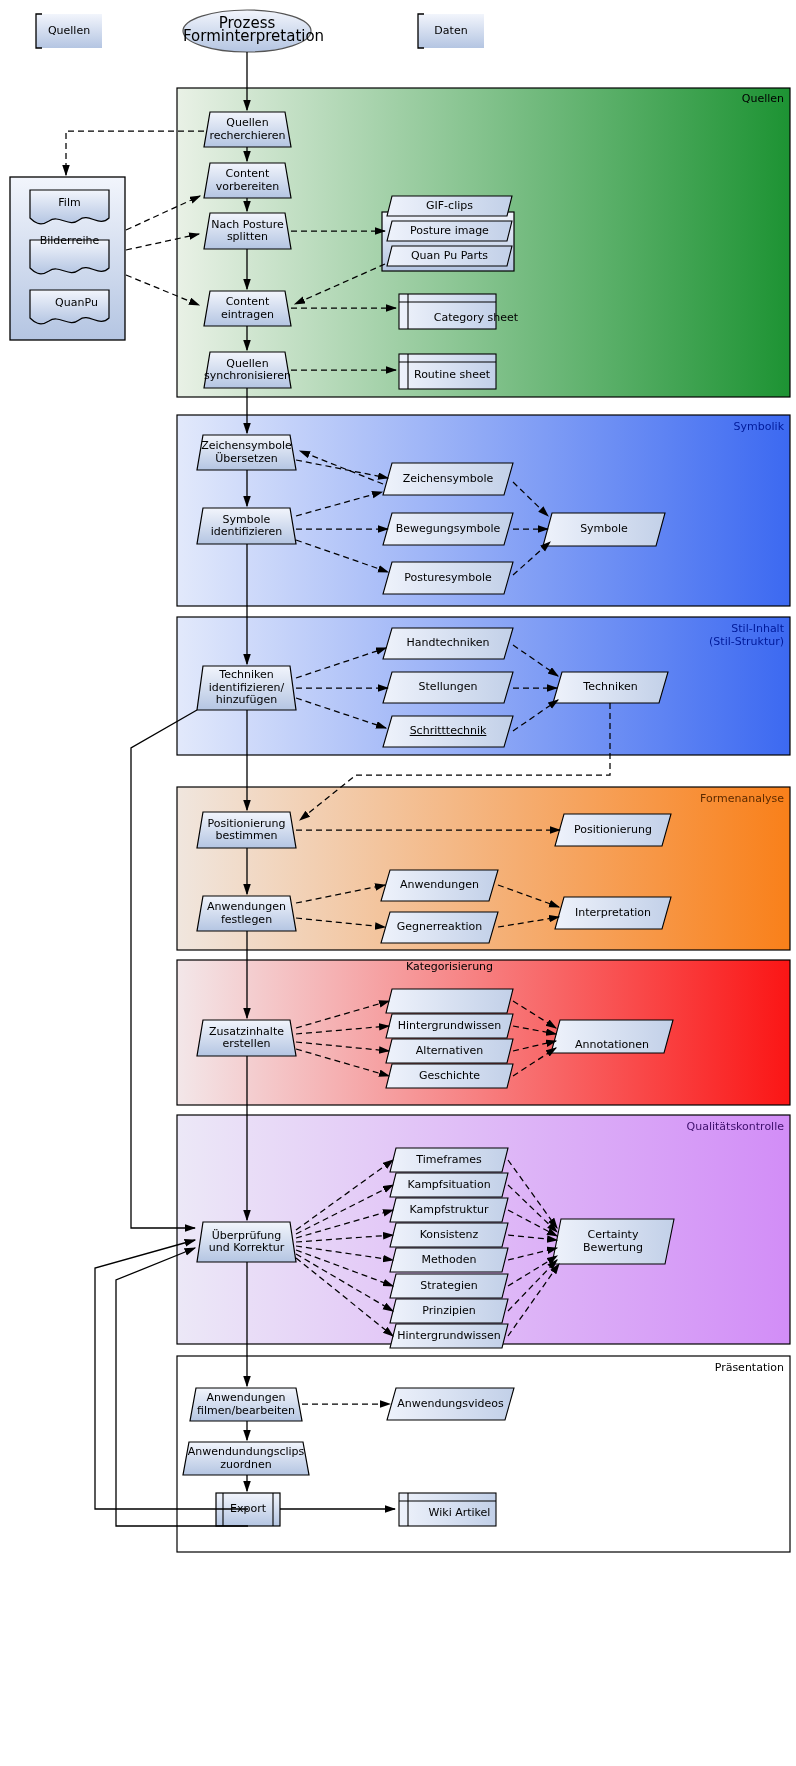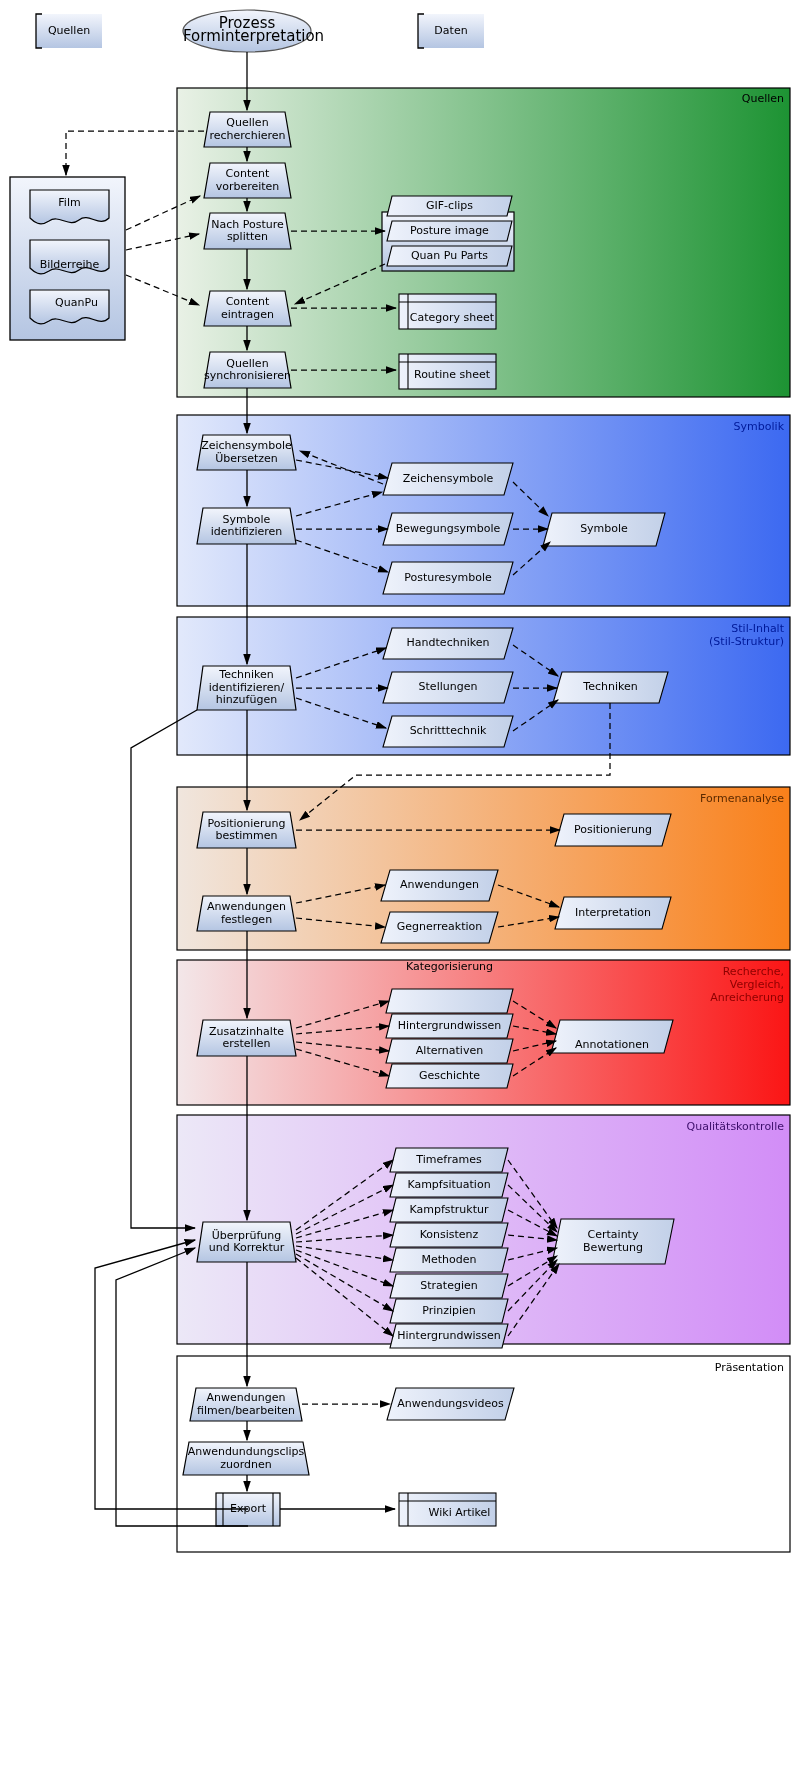--- a/index.html
+++ b/index.html
@@ -255,62 +255,59 @@
   <div class="ellipse-label" style="left:183px;top:17px;width:128px;">Prozess
 Forminterpretation</div>
   <div class="legend-label" style="left:36px;top:24px;width:66px;">Quellen</div>
   <div class="legend-label" style="left:418px;top:24px;width:66px;">Daten</div>
 
   <div class="swimlane-title" style="right:12px;top:92px;width:200px;color:#000;">Quellen</div>
   <div class="swimlane-title" style="right:12px;top:420px;width:200px;color:#001a99;">Symbolik</div>
   <div class="swimlane-title" style="right:12px;top:622px;width:200px;color:#001a99;">Stil-Inhalt
 (Stil-Struktur)</div>
   <div class="swimlane-title" style="right:12px;top:792px;width:200px;color:#5c2a00;">Formenanalyse</div>
-  <div class="swimlane-title" style="right:12px;top:965px;width:200px;color:#8d0000;">Recherche,
-Vergleich,
-Anreicherung</div>
   <div class="swimlane-title" style="right:12px;top:1120px;width:220px;color:#3d0f6b;">Qualitätskontrolle</div>
   <div class="swimlane-title" style="right:12px;top:1361px;width:200px;color:#000;">Präsentation</div>
 
   <div class="node-label" style="left:30px;top:190px;width:79px;height:26px;">Film</div>
-  <div class="node-label" style="left:30px;top:252px;width:79px;height:26px;">Bilderreihe</div>
+  <div class="node-label" style="left:30px;top:228px;width:79px;height:26px;">Bilderreihe</div>
   <div class="node-label" style="left:30px;top:290px;width:79px;height:26px;margin-left:7px;">QuanPu</div>
 
   <div class="node-label" style="left:200px;top:112px;width:95px;height:35px;">Quellen
 recherchieren</div>
   <div class="node-label" style="left:200px;top:163px;width:95px;height:35px;">Content
 vorbereiten</div>
   <div class="node-label" style="left:200px;top:213px;width:95px;height:36px;">Nach Posture
 splitten</div>
   <div class="node-label" style="left:200px;top:291px;width:95px;height:35px;">Content
 eintragen</div>
   <div class="node-label" style="left:196px;top:352px;width:103px;height:36px;">Quellen
 synchronisieren</div>
 
   <div class="node-label" style="left:387px;top:196px;width:125px;height:20px;">GIF-clips</div>
   <div class="node-label" style="left:387px;top:221px;width:125px;height:20px;">Posture image</div>
   <div class="node-label" style="left:387px;top:246px;width:125px;height:20px;">Quan Pu Parts</div>
-  <div class="node-label" style="left:408px;top:302px;width:88px;height:33px;">Category sheet</div>
+  <div class="node-label" style="left:432px;top:302px;width:88px;height:33px;">Category sheet</div>
   <div class="node-label" style="left:408px;top:362px;width:88px;height:27px;">Routine sheet</div>
 
   <div class="node-label" style="left:194px;top:435px;width:105px;height:35px;">Zeichensymbole
 Übersetzen</div>
   <div class="node-label" style="left:194px;top:508px;width:105px;height:36px;">Symbole
 identifizieren</div>
   <div class="node-label" style="left:383px;top:463px;width:130px;height:32px;">Zeichensymbole</div>
   <div class="node-label" style="left:383px;top:513px;width:130px;height:32px;">Bewegungsymbole</div>
   <div class="node-label" style="left:383px;top:562px;width:130px;height:32px;">Posturesymbole</div>
   <div class="node-label" style="left:543px;top:513px;width:122px;height:33px;">Symbole</div>
 
   <div class="node-label" style="left:194px;top:666px;width:105px;height:44px;">Techniken
 identifizieren/
 hinzufügen</div>
   <div class="node-label" style="left:383px;top:628px;width:130px;height:31px;">Handtechniken</div>
   <div class="node-label" style="left:383px;top:672px;width:130px;height:31px;">Stellungen</div>
-  <div class="node-label" style="left:383px;top:716px;width:130px;height:31px;">Schritttechnik</div>
+  <div class="node-label" style="left:383px;top:716px;width:130px;height:31px;text-decoration:underline;">Schritttechnik</div>
   <div class="node-label" style="left:553px;top:672px;width:115px;height:31px;">Techniken</div>
 
   <div class="node-label" style="left:194px;top:812px;width:105px;height:36px;">Positionierung
 bestimmen</div>
   <div class="node-label" style="left:194px;top:896px;width:105px;height:35px;">Anwendungen
 festlegen</div>
   <div class="node-label" style="left:381px;top:870px;width:117px;height:31px;">Anwendungen</div>
   <div class="node-label" style="left:381px;top:912px;width:117px;height:31px;">Gegnerreaktion</div>
   <div class="node-label" style="left:555px;top:814px;width:116px;height:32px;">Positionierung</div>
   <div class="node-label" style="left:555px;top:897px;width:116px;height:32px;">Interpretation</div>

